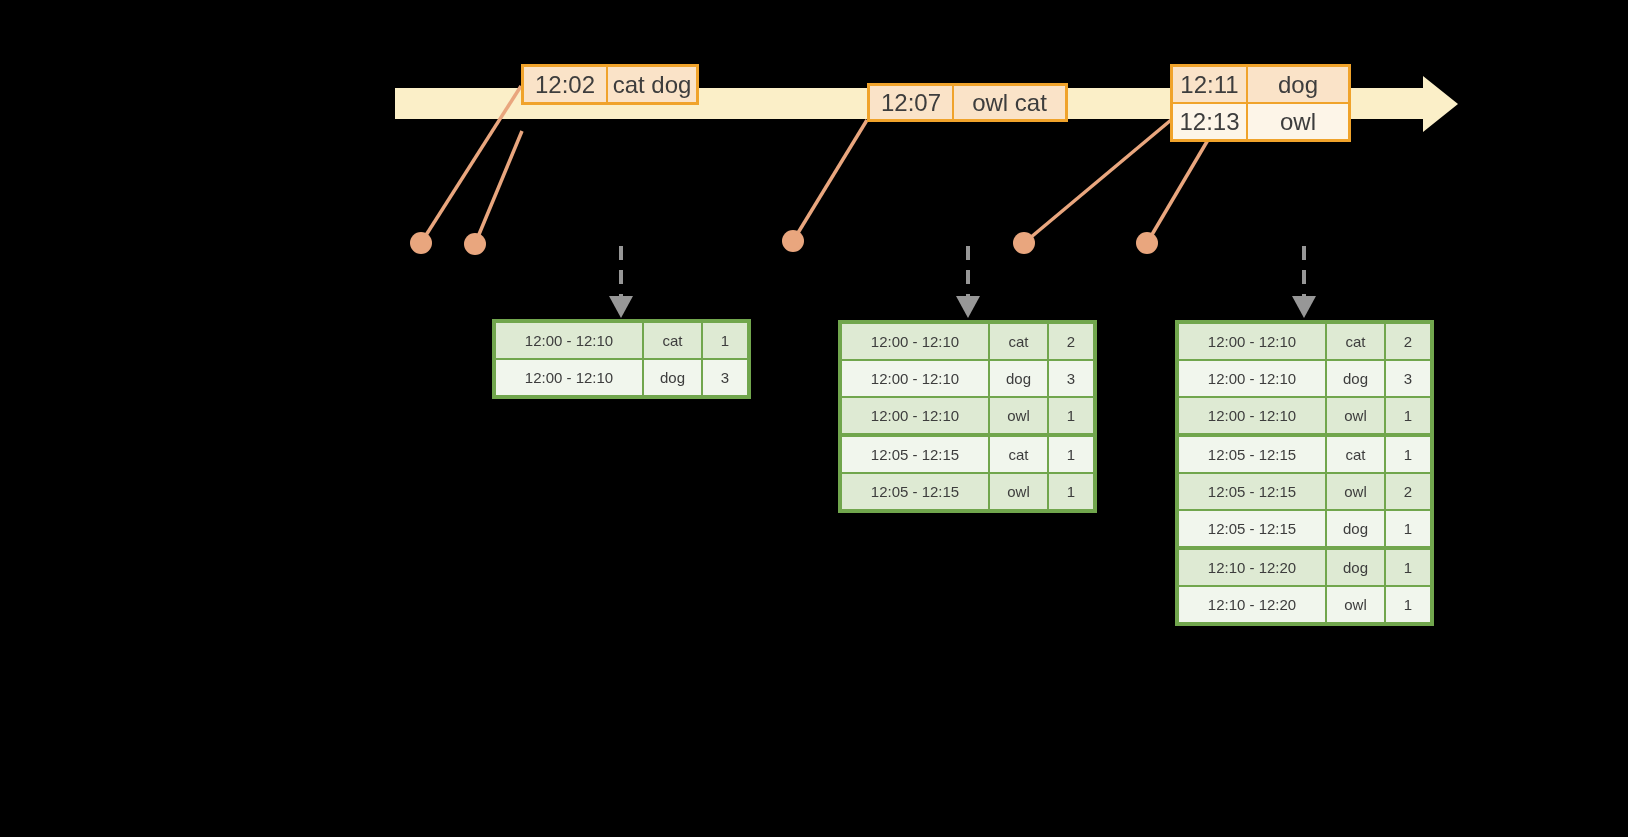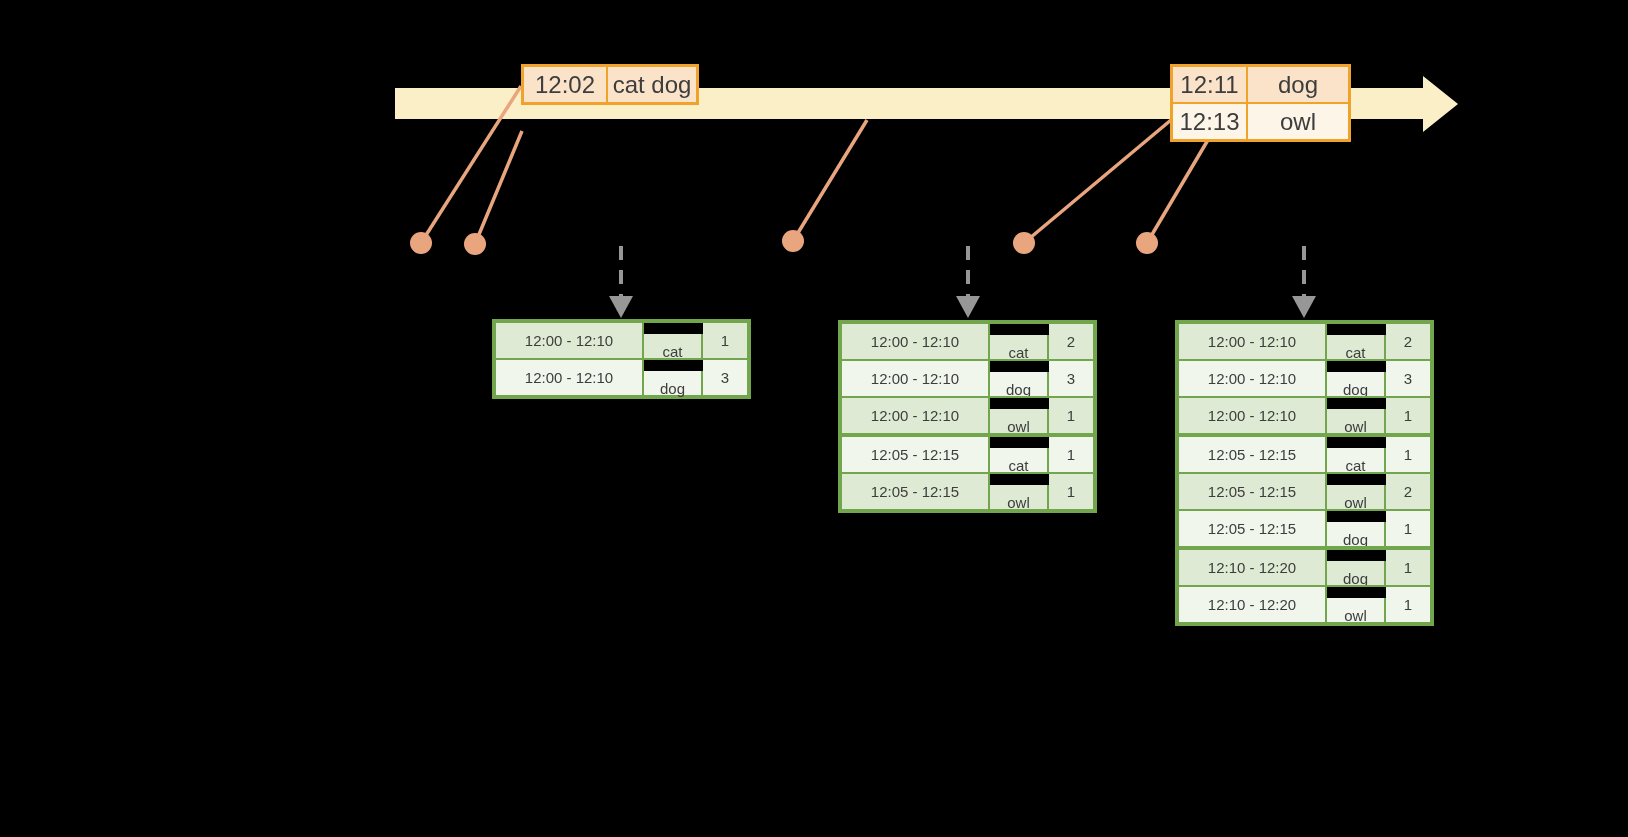--- a/index.html
+++ b/index.html
@@ -64,21 +64,21 @@
     border:4px solid var(--gborder);
     display:flex; flex-direction:column;
     z-index:3;
     font-size:15px;
   }
   .gtable .row { display:flex; height:35px; line-height:35px; }
   .gtable .row + .row { border-top:2px solid var(--gborder); }
   .gtable .row.group-start { border-top-width:4px; }
   .gtable .cell { text-align:center; }
   .gtable .cell.window { width:146px; border-right:2px solid var(--gborder); }
-  .gtable .cell.key    { width:57px;  border-right:2px solid var(--gborder);margin-top:11px; }
+  .gtable .cell.key    { width:57px;  border-right:2px solid var(--gborder); }
   .gtable .cell.count  { width:44px; }
   .gtable .row.dark .cell  { background:var(--grow-dark); }
   .gtable .row.light .cell { background:var(--grow-light); }
   #gtable-0 { left:492px;  top:319px; }
   #gtable-1 { left:838px;  top:320px; }
   #gtable-2 { left:1175px; top:320px; }
 </style>
 </head>
 <body>
 
@@ -117,20 +117,26 @@
       </g>
     </g>
   </svg>
 
   <div class="etable" id="etable-0">
       <div class="row dark">
         <div class="cell time">12:02</div>
         <div class="cell events">cat dog</div>
       </div>
     </div>
+  <div class="etable single" id="etable-1">
+      <div class="row dark">
+        <div class="cell time">12:07</div>
+        <div class="cell events">owl cat</div>
+      </div>
+    </div>
   <div class="etable" id="etable-2">
       <div class="row dark">
         <div class="cell time">12:11</div>
         <div class="cell events">dog</div>
       </div>
       <div class="row light">
         <div class="cell time">12:13</div>
         <div class="cell events">owl</div>
       </div>
     </div>

